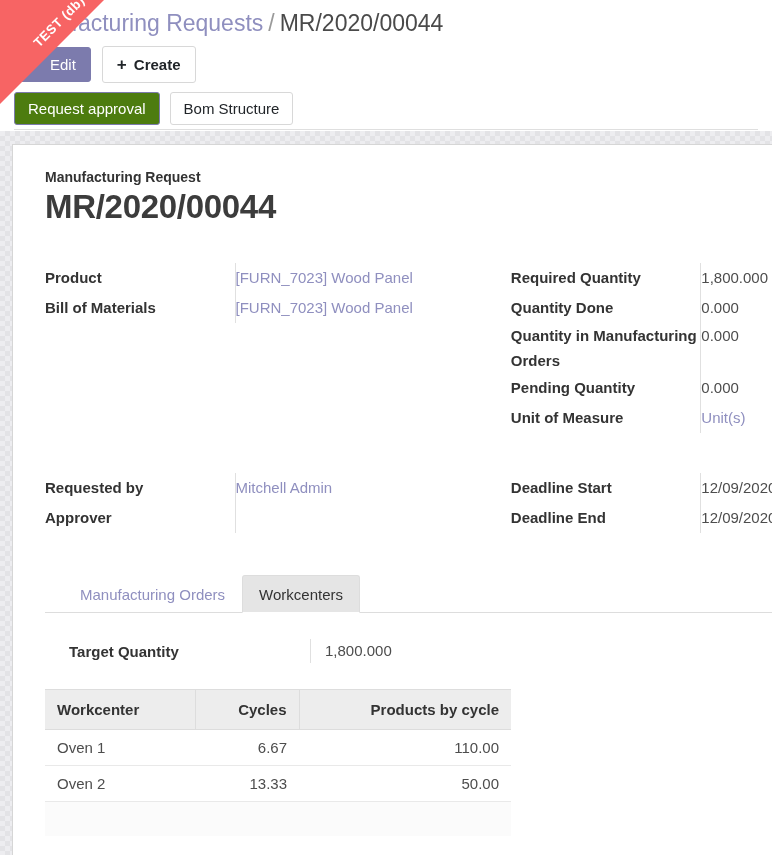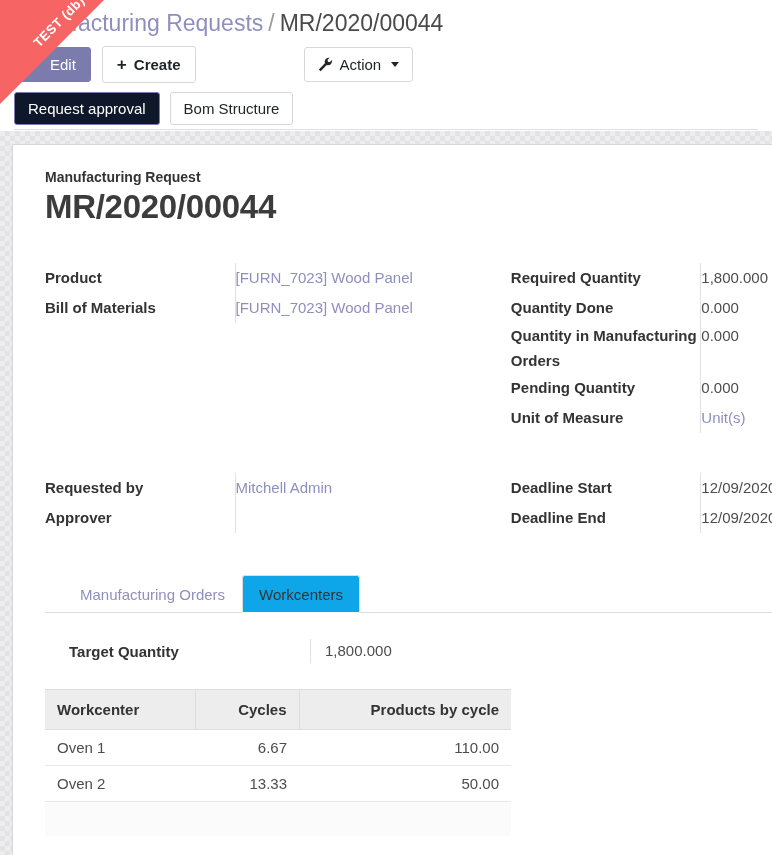--- a/index.html
+++ b/index.html
@@ -89,21 +89,21 @@
     border-bottom: 1px solid #dfdfdf;
   }
   .sb-btn {
     font-size: 15px;
     padding: 7px 13px;
     border-radius: 3px;
     cursor: pointer;
     white-space: nowrap;
   }
   .sb-active {
-    background: #0f172a;
+    background: #4d7c0f;
     color: #ffffff;
     border: 1px solid #7C7BAD;
   }
   .sb-plain {
     background: #ffffff;
     color: #212529;
     border: 1px solid #d8d8d8;
     margin-left: 10px;
   }
 
@@ -192,21 +192,21 @@
     color: #8F8FBF;
     padding: 10px 16px 9px 16px;
     cursor: pointer;
     border: 1px solid transparent;
     border-radius: 3px 3px 0 0;
     margin-bottom: -1px;
     white-space: nowrap;
   }
   .nav-tab.active {
     color: #333333;
-    background: #0ea5e9;
+    background: #e5e5e5;
     border-color: #dddddd #dddddd #ffffff #dddddd;
   }
 
   .tab-pane { padding: 26px 0 0 0; }
 
   
   .tq-row { display: flex; align-items: center; }
   .tq-label {
     width: 241px;
     font-size: 15px;
@@ -305,29 +305,20 @@
           </svg>
       </span>
       <span>Edit</span>
     </div>
 
     <div class="btn btn-default btn-create">
       <span class="plus">+</span>
       <span>Create</span>
     </div>
 
-    <div class="btn btn-default btn-action">
-      <span class="ico">
-        <svg width="15" height="15" viewBox="0 0 16 16">
-            <path fill="#212529" d="M11.3.8a4.3 4.3 0 0 0-3.9 5.9L.9 13.2l1.9 1.9 6.5-6.5a4.3 4.3 0 0 0 5.5-5.3l-2.3 2.3-1.9-.5-.5-1.9 2.3-2.3a4.3 4.3 0 0 0-1.1-.1z"></path>
-          </svg>
-      </span>
-      <span>Action</span>
-      <span class="caret"></span>
-    </div>
   </div>
 
   <div class="statusbar-row">
     <div class="sb-btn sb-active">Request approval</div>
     <div class="sb-btn sb-plain">Bom Structure</div>
   </div>
 
 </div>
 
 <div class="page-bg"></div>

